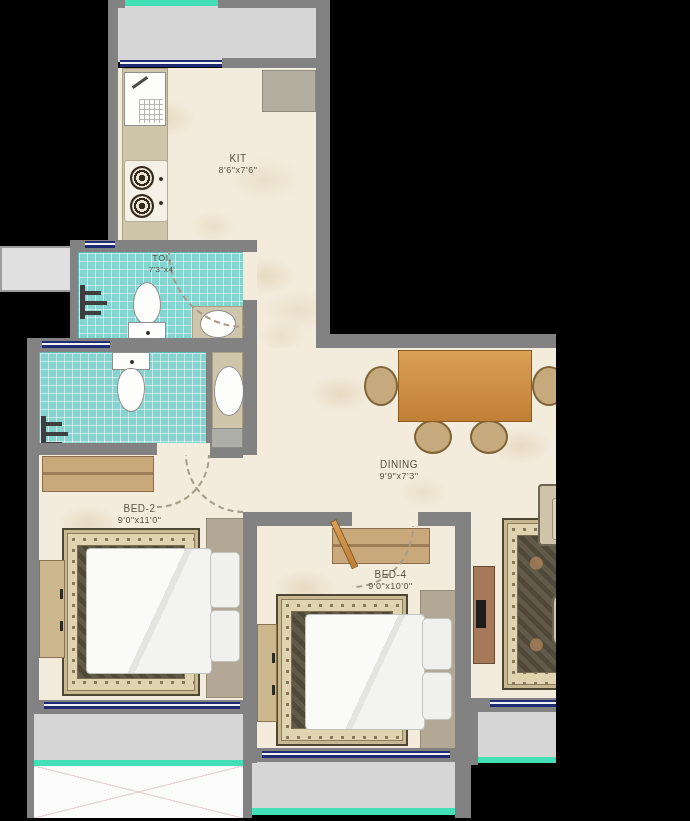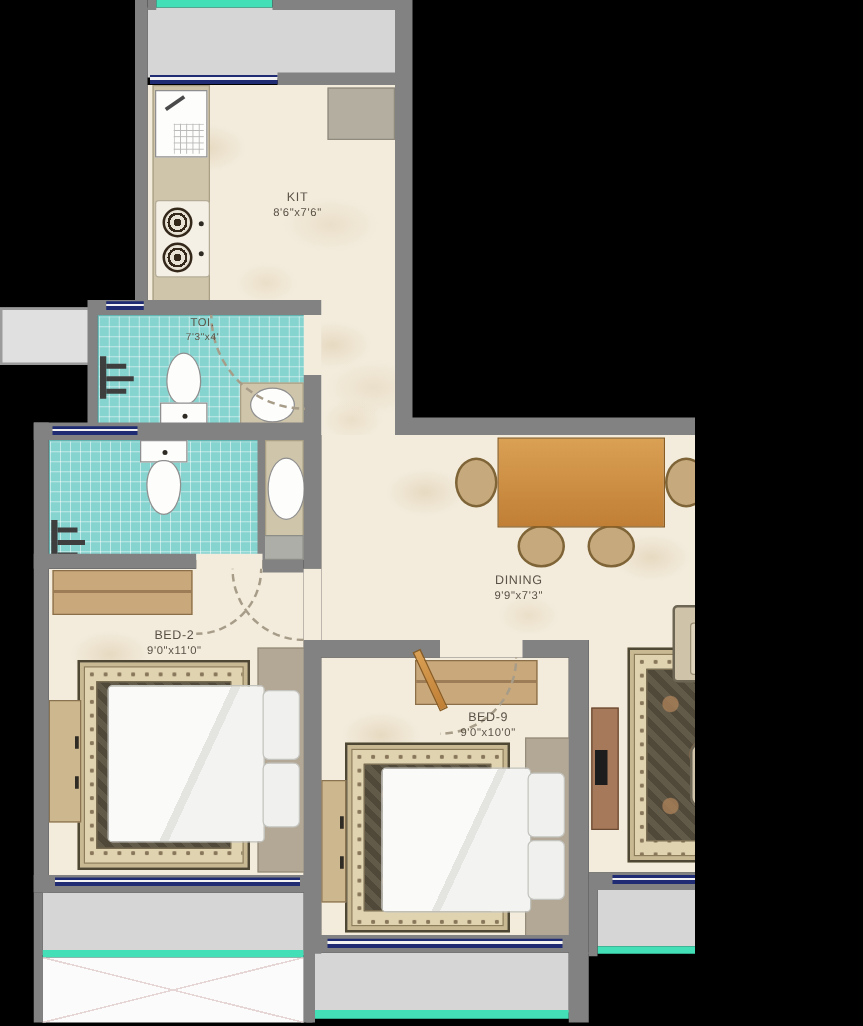--- a/index.html
+++ b/index.html
@@ -238,26 +238,26 @@
   <div class="abs" style="left:671px;top:252px;width:6px;height:70px;background:#ecebe7;border:1px solid #8f8f8f;"></div>
 
   <div class="lbl" style="left:178px;top:152px;width:120px;">
     <span class="nm">KIT</span>
     <span class="dm">8'6"x7'6"</span>
   </div>
   <div class="lbl" style="left:112px;top:253px;width:100px;">
     <span class="nm" style="font-size:9px;">TOI.</span>
     <span class="dm" style="font-size:8px;">7'3"x4'</span>
   </div>
-  <div class="lbl" style="left:360px;top:458px;width:110px;">
+  <div class="lbl" style="left:344px;top:458px;width:110px;">
     <span class="nm">DINING</span>
     <span class="dm">9'9"x7'3"</span>
   </div>
   <div class="lbl" style="left:82px;top:502px;width:115px;">
     <span class="nm">BED-2</span>
     <span class="dm">9'0"x11'0"</span>
   </div>
   <div class="lbl" style="left:328px;top:568px;width:125px;">
-    <span class="nm">BED-9</span>
+    <span class="nm">BED-4</span>
     <span class="dm">9'0"x10'0"</span>
   </div>
 
 </div>
 
 </body></html>

